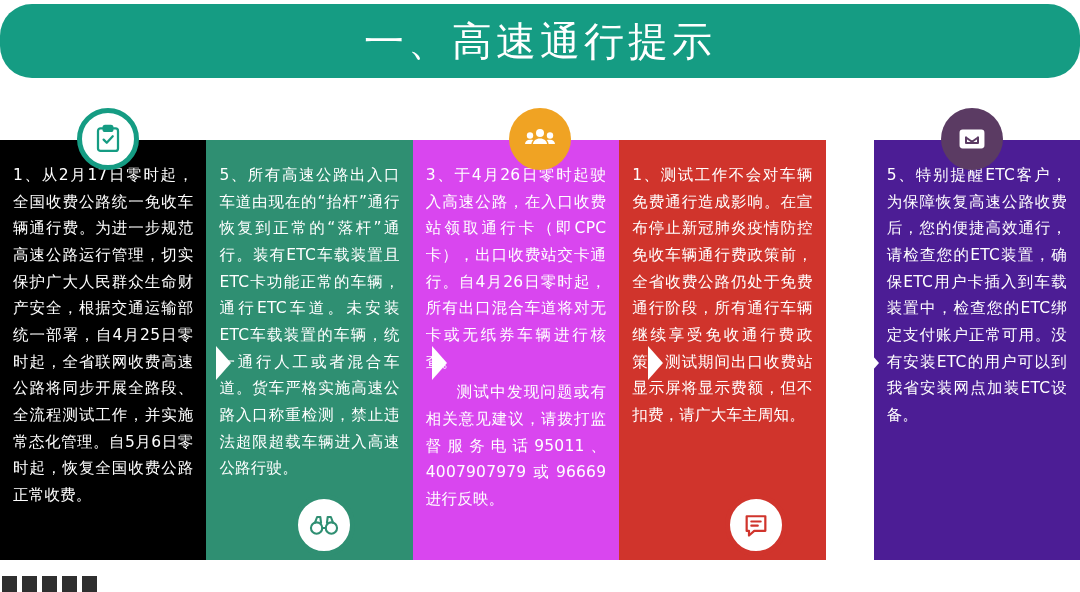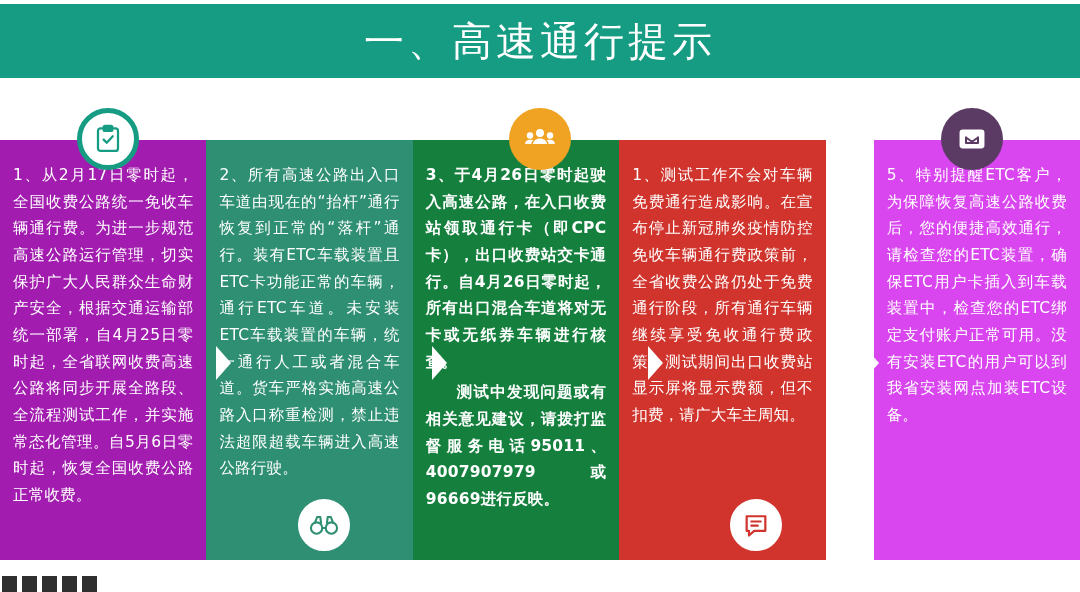--- a/index.html
+++ b/index.html
@@ -25,20 +25,21 @@
   .title-bar {
     position: absolute;
     left: 0;
     top: 4px;
     width: 1080px;
     height: 74px;
     background: #159c83;
     display: flex;
     align-items: center;
     justify-content: center;
+    border-radius: 32px;
   }
   .title-text {
     color: #ffffff;
     font-family: "DejaVu Serif", "Liberation Serif", serif;
     font-size: 40px;
     letter-spacing: 4px;
     line-height: 1;
     white-space: nowrap;
   }
 
@@ -128,38 +129,38 @@
 <body>
 
 <div id="page">
 
   <div class="title-bar" style="background: rgb(21, 156, 131);">
     <span class="title-text" style="color: rgb(255, 255, 255);">一、高速通行提示</span>
   </div>
 
   <div class="columns">
 
-    <div class="col" id="col-1" style="background: #a21caf;">
+    <div class="col" id="col-1" style="background: #000000;">
       <p>1、从2月17日零时起，全国收费公路统一免收车辆通行费。为进一步规范高速公路运行管理，切实保护广大人民群众生命财产安全，根据交通运输部统一部署，自4月25日零时起，全省联网收费高速公路将同步开展全路段、全流程测试工作，并实施常态化管理。自5月6日零时起，恢复全国收费公路正常收费。</p>
     </div>
 
     <div class="col" id="col-2" style="background: rgb(47, 143, 114);">
-      <p>2、所有高速公路出入口车道由现在的“抬杆”通行恢复到正常的“落杆”通行。装有ETC车载装置且ETC卡功能正常的车辆，通行ETC车道。未安装ETC车载装置的车辆，统一通行人工或者混合车道。货车严格实施高速公路入口称重检测，禁止违法超限超载车辆进入高速公路行驶。</p>
-    </div>
-
-    <div class="col" id="col-3" style="background: #15803d; font-weight: bold;">
+      <p>5、所有高速公路出入口车道由现在的“抬杆”通行恢复到正常的“落杆”通行。装有ETC车载装置且ETC卡功能正常的车辆，通行ETC车道。未安装ETC车载装置的车辆，统一通行人工或者混合车道。货车严格实施高速公路入口称重检测，禁止违法超限超载车辆进入高速公路行驶。</p>
+    </div>
+
+    <div class="col" id="col-3" style="background: #d946ef;">
       <p>3、于4月26日零时起驶入高速公路，在入口收费站领取通行卡（即CPC卡），出口收费站交卡通行。自4月26日零时起，所有出口混合车道将对无卡或无纸券车辆进行核查。</p>
       <p>测试中发现问题或有相关意见建议，请拨打监督服务电话95011、4007907979或96669进行反映。</p>
     </div>
 
     <div class="col" id="col-4" style="background: rgb(208, 52, 44);">
       <p>1、测试工作不会对车辆免费通行造成影响。在宣布停止新冠肺炎疫情防控免收车辆通行费政策前，全省收费公路仍处于免费通行阶段，所有通行车辆继续享受免收通行费政策，测试期间出口收费站显示屏将显示费额，但不扣费，请广大车主周知。</p>
     </div>
 
-    <div class="col" id="col-5" style="background: #d946ef; margin-left: 48px;">
+    <div class="col" id="col-5" style="background: #4c1d95; margin-left: 48px;">
       <p>5、特别提醒ETC客户，为保障恢复高速公路收费后，您的便捷高效通行，请检查您的ETC装置，确保ETC用户卡插入到车载装置中，检查您的ETC绑定支付账户正常可用。没有安装ETC的用户可以到我省安装网点加装ETC设备。</p>
     </div>
 
     <div class="notch" id="notch-1" style="left: 216px;"></div>
     <div class="notch" id="notch-2" style="left: 432px;"></div>
     <div class="notch" id="notch-3" style="left: 648px;"></div>
     <div class="notch" id="notch-4" style="left: 864px;"></div>
   </div>
 
   <div class="badge outline" id="badge-1" style="--bg: #159c83; left: 77px; top: 108px;">

